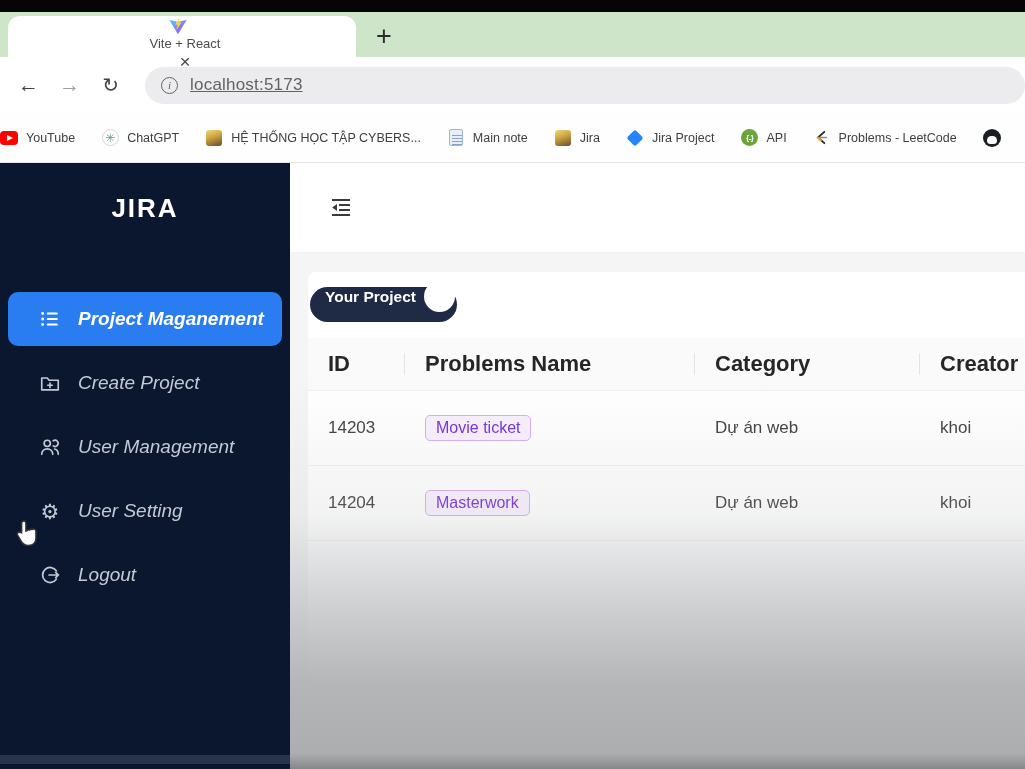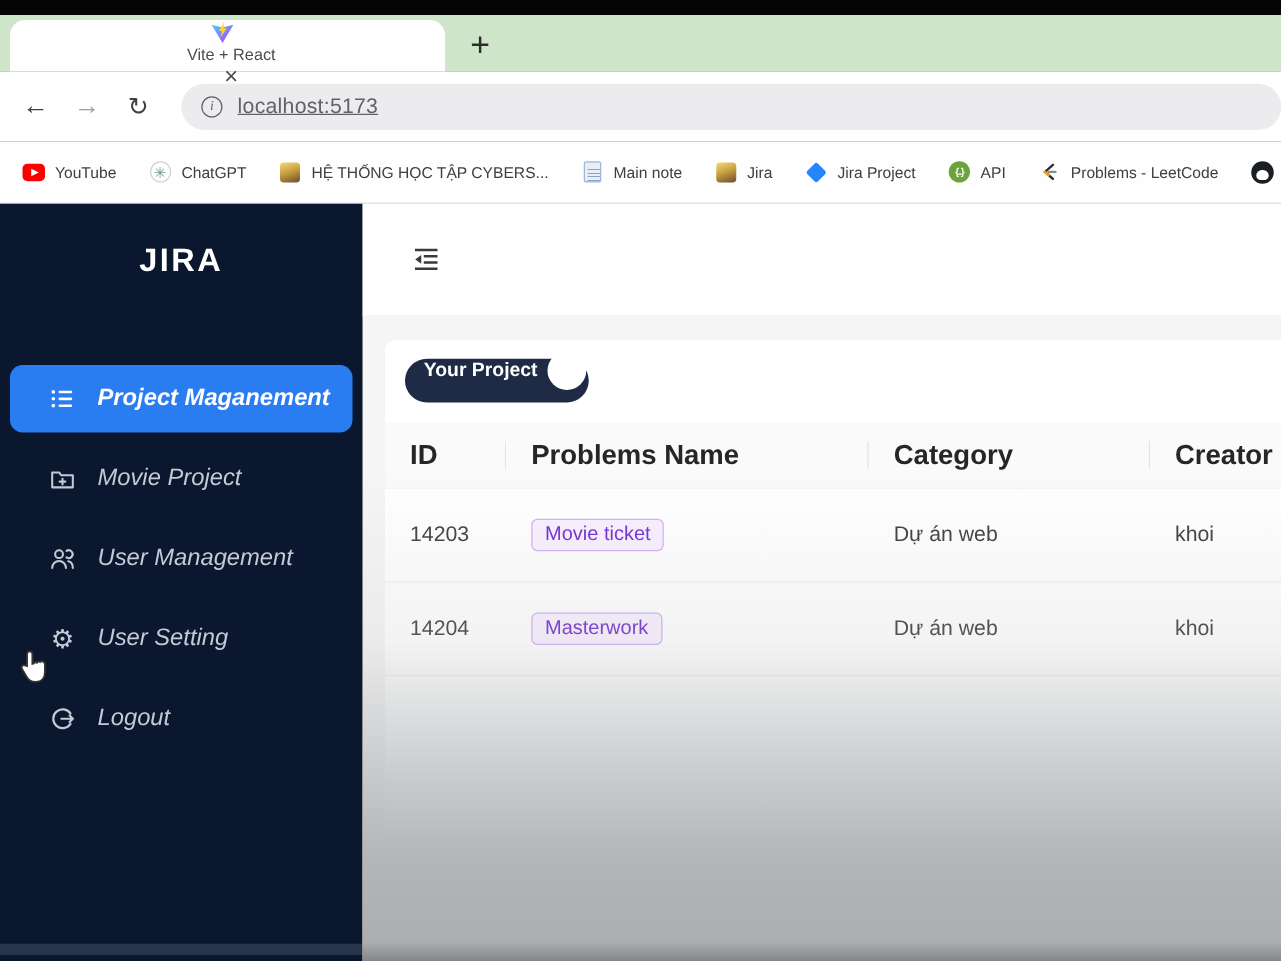--- a/index.html
+++ b/index.html
@@ -24,21 +24,21 @@
   .nav-ic.fwd { color:#9aa0a6; }
   .nav-ic.reload { font-size:20px; }
   .addr { margin-left:14px; height:37px; width:900px; background:#ececee;
     border-radius:19px; display:flex; align-items:center; padding:0 16px; }
   .addr .info-ic { width:17px; height:17px; border:1.6px solid #5f6368; border-radius:50%;
     color:#5f6368; font-size:11px; font-style:italic; font-family:"Liberation Serif",serif;
     display:flex; align-items:center; justify-content:center; margin-right:12px; }
   .addr .url { font-size:17px; color:#5f6368; letter-spacing:.2px;text-decoration:underline; }
 
   .bookmarks { height:50px; background:#fefefe; border-bottom:1px solid #e4e4e4;
-    display:flex; align-items:center; padding-left:18px; gap:26px; white-space:nowrap; overflow:hidden; }
+    display:flex; align-items:center; gap:26px; white-space:nowrap; overflow:hidden; }
   .bm { display:flex; align-items:center; gap:8px; font-size:12.5px; color:#3c4043; flex:0 0 auto; }
   .bm-ic { width:18px; height:18px; display:flex; align-items:center; justify-content:center; flex:0 0 auto; }
   .ic-youtube { width:19px; height:14px; background:#f00; border-radius:4px; position:relative; }
   .ic-youtube::after { content:''; position:absolute; left:7px; top:4px;
     border-left:6px solid #fff; border-top:3.5px solid transparent; border-bottom:3.5px solid transparent; }
   .ic-chatgpt { width:17px; height:17px; border-radius:50%; border:1px solid #cfd8d0;
     color:#6d9c8a; font-size:12px; display:flex; align-items:center; justify-content:center; }
   .ic-cube { width:16px; height:16px; border-radius:3px;
     background:linear-gradient(160deg,#f2d879 0%,#caa23f 45%,#6b4a2f 100%); }
   .ic-note { width:14px; height:17px; background:#e8eef8; border:1px solid #9fb6d4; border-radius:2px;
@@ -66,21 +66,21 @@
   .mi .gear-glyph { font-size:21px; line-height:1; }
 
   .cursor { position:absolute; left:14px; top:357px; z-index:9; }
 
   .main { position:relative; flex:1 1 auto; background:#f5f5f5; overflow:hidden; }
   .main-header { height:90px; background:#fff; display:flex; align-items:center; border-bottom:1px solid #f2f2f2; }
   .fold-btn { margin-left:38px; width:26px; height:26px; display:flex; align-items:center; justify-content:center; cursor:pointer; }
 
   .card { position:absolute; left:18px; right:0; top:109px; height:418px; background:#fff;
     border-radius:8px 0 0 0; }
-  .toggle { position:absolute; left:16px; top:15px; height:35px; min-width:139px;
+  .toggle { position:absolute; left:2px; top:15px; height:35px; min-width:139px;
     background:#1f2a44; border-radius:18px; display:flex; align-items:center;
     padding:2px 2px 18px 15px; gap:8px; cursor:pointer; }
   .toggle .tlabel { color:#fff; font-size:15.5px; font-weight:bold; }
   .toggle .knob { width:31px; height:31px; background:#fff; border-radius:50%; }
 
   table.grid { position:absolute; left:0; right:0; top:66px; border-collapse:collapse; width:100%; }
   table.grid th { background:#fafafa; height:52px; text-align:left; font-size:22px; font-weight:600;
     color:#262626; padding-left:20px; position:relative; border-bottom:1px solid #f0f0f0; }
   table.grid th.sep::after { content:''; position:absolute; right:0; top:15px; width:1px; height:22px; background:#e4e4e4; }
   table.grid td { height:75px; font-size:17px; color:#3d3d3d; padding-left:20px; border-bottom:1px solid #f0f0f0; }
@@ -210,21 +210,21 @@
           <span>Project Maganement</span>
         </div>
 
         <div class="mi">
           <span class="mic">
             <svg viewBox="0 0 24 24" width="22" height="22" fill="none" stroke="#c3cad5" stroke-width="1.8" stroke-linejoin="round">
               <path d="M3 6.5 h6 l2 2.5 h10 v10.5 h-18 z"></path>
               <path d="M12 12 v5 M9.5 14.5 h5" stroke-linecap="round"></path>
             </svg>
           </span>
-          <span>Movie Project</span>
+          <span>Create Project</span>
         </div>
 
         <div class="mi">
           <span class="mic">
             <svg viewBox="0 0 24 24" width="22" height="22" fill="none" stroke="#c3cad5" stroke-width="1.8" stroke-linecap="round">
               <circle cx="9" cy="8" r="3.4"></circle>
               <path d="M3 20 c0-3.6 2.7-6 6-6 s6 2.4 6 6"></path>
               <path d="M15.5 5.2 a3.4 3.4 0 1 1 0 5.6 M17 14.2 c2.6.5 4 2.8 4 5.8"></path>
             </svg>
           </span>

